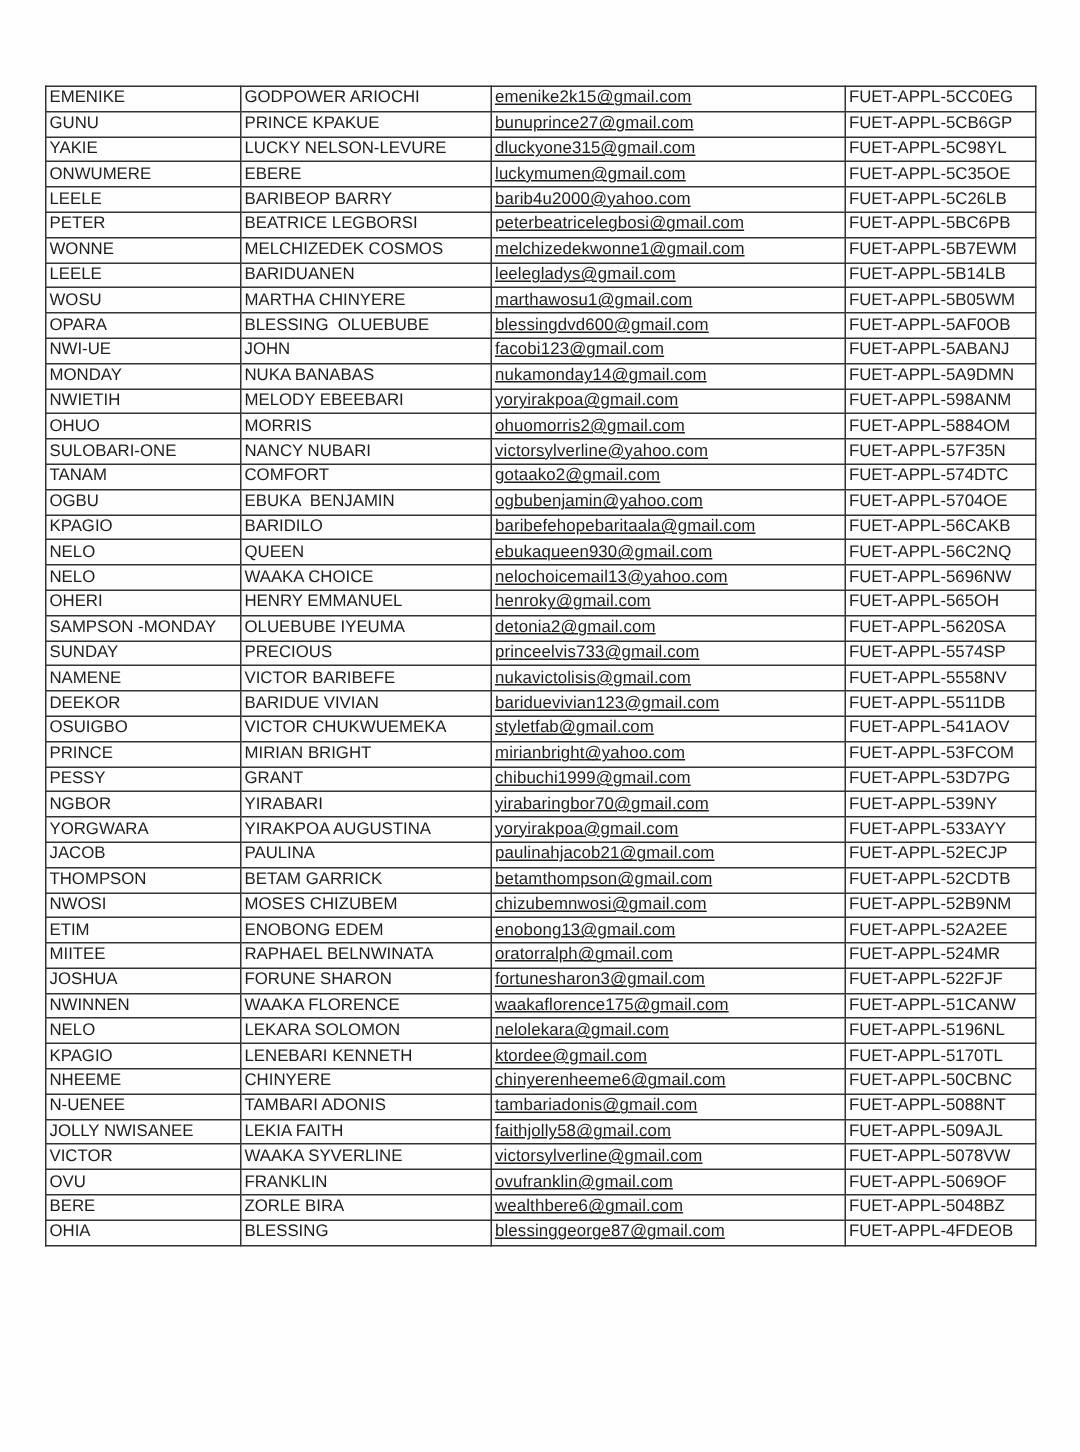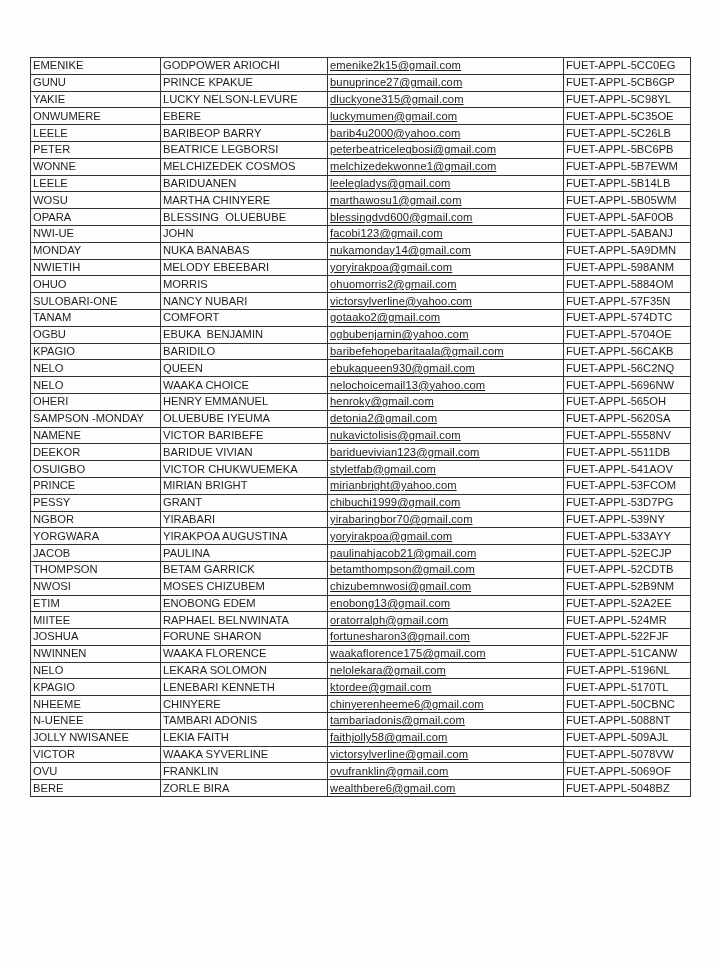--- a/index.html
+++ b/index.html
@@ -168,20 +168,26 @@
           <td class="email">henroky@gmail.com</td>
           <td>FUET-APPL-565OH</td>
         </tr>
         <tr>
           <td>SAMPSON -MONDAY</td>
           <td>OLUEBUBE IYEUMA</td>
           <td class="email">detonia2@gmail.com</td>
           <td>FUET-APPL-5620SA</td>
         </tr>
         <tr>
+          <td>SUNDAY</td>
+          <td>PRECIOUS</td>
+          <td class="email">princeelvis733@gmail.com</td>
+          <td>FUET-APPL-5574SP</td>
+        </tr>
+        <tr>
           <td>NAMENE</td>
           <td>VICTOR BARIBEFE</td>
           <td class="email">nukavictolisis@gmail.com</td>
           <td>FUET-APPL-5558NV</td>
         </tr>
         <tr>
           <td>DEEKOR</td>
           <td>BARIDUE VIVIAN</td>
           <td class="email">bariduevivian123@gmail.com</td>
           <td>FUET-APPL-5511DB</td>
@@ -298,16 +304,22 @@
           <td>OVU</td>
           <td>FRANKLIN</td>
           <td class="email">ovufranklin@gmail.com</td>
           <td>FUET-APPL-5069OF</td>
         </tr>
         <tr>
           <td>BERE</td>
           <td>ZORLE BIRA</td>
           <td class="email">wealthbere6@gmail.com</td>
           <td>FUET-APPL-5048BZ</td>
+        </tr>
+        <tr>
+          <td>OHIA</td>
+          <td>BLESSING</td>
+          <td class="email">blessinggeorge87@gmail.com</td>
+          <td>FUET-APPL-4FDEOB</td>
         </tr>
       </tbody>
   </table>
 </div>
 
 </body></html>

